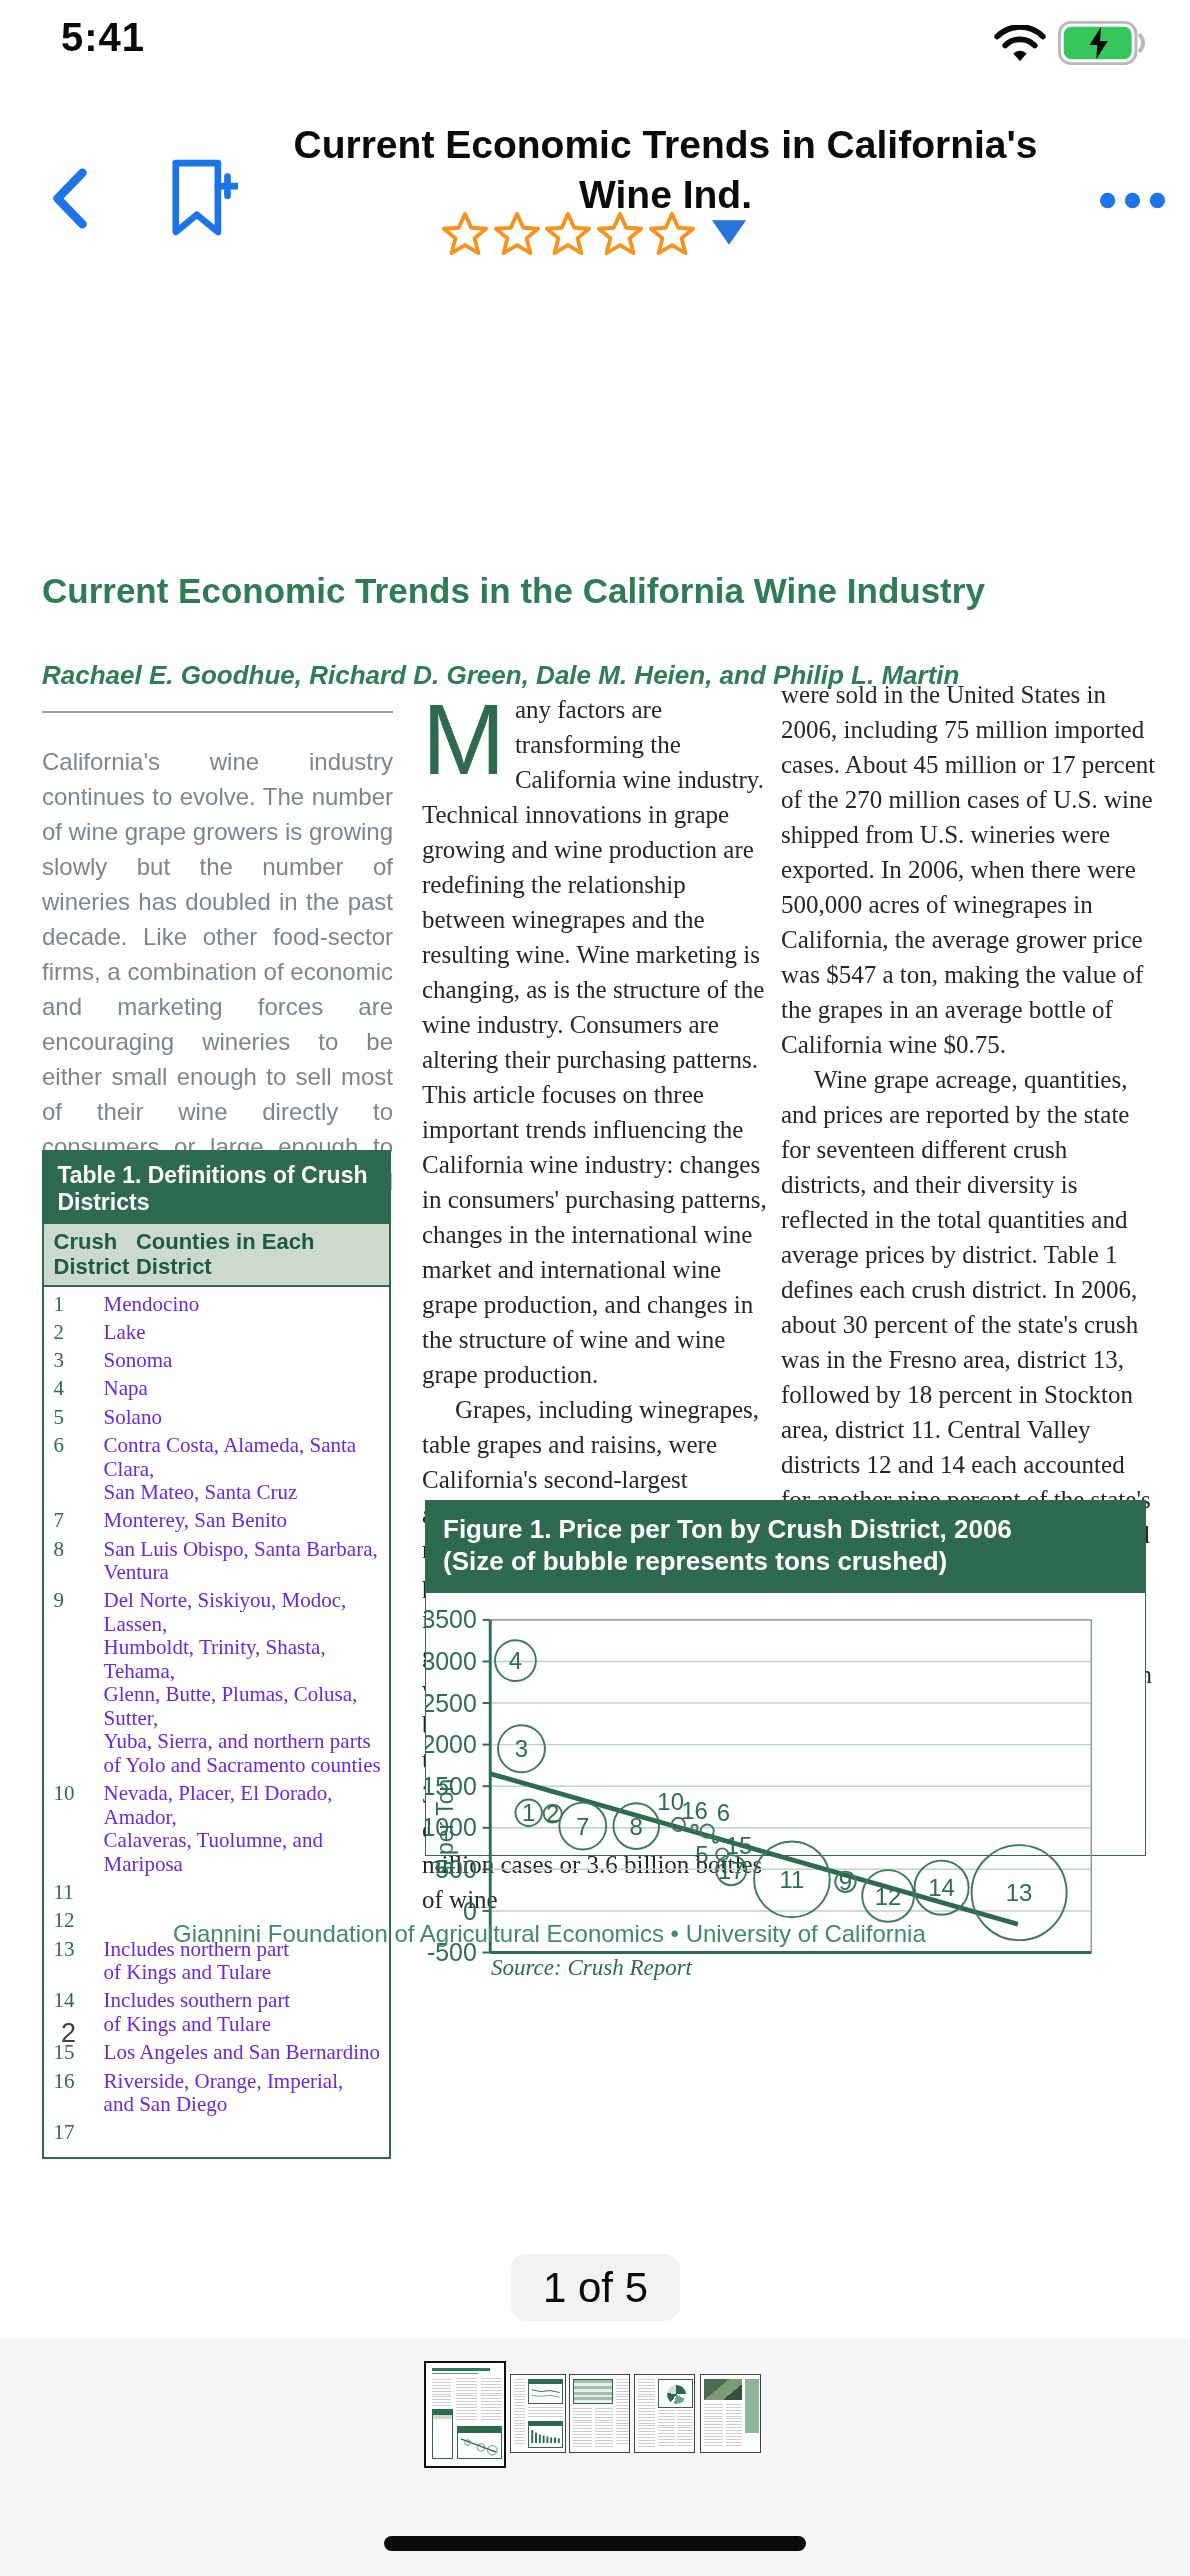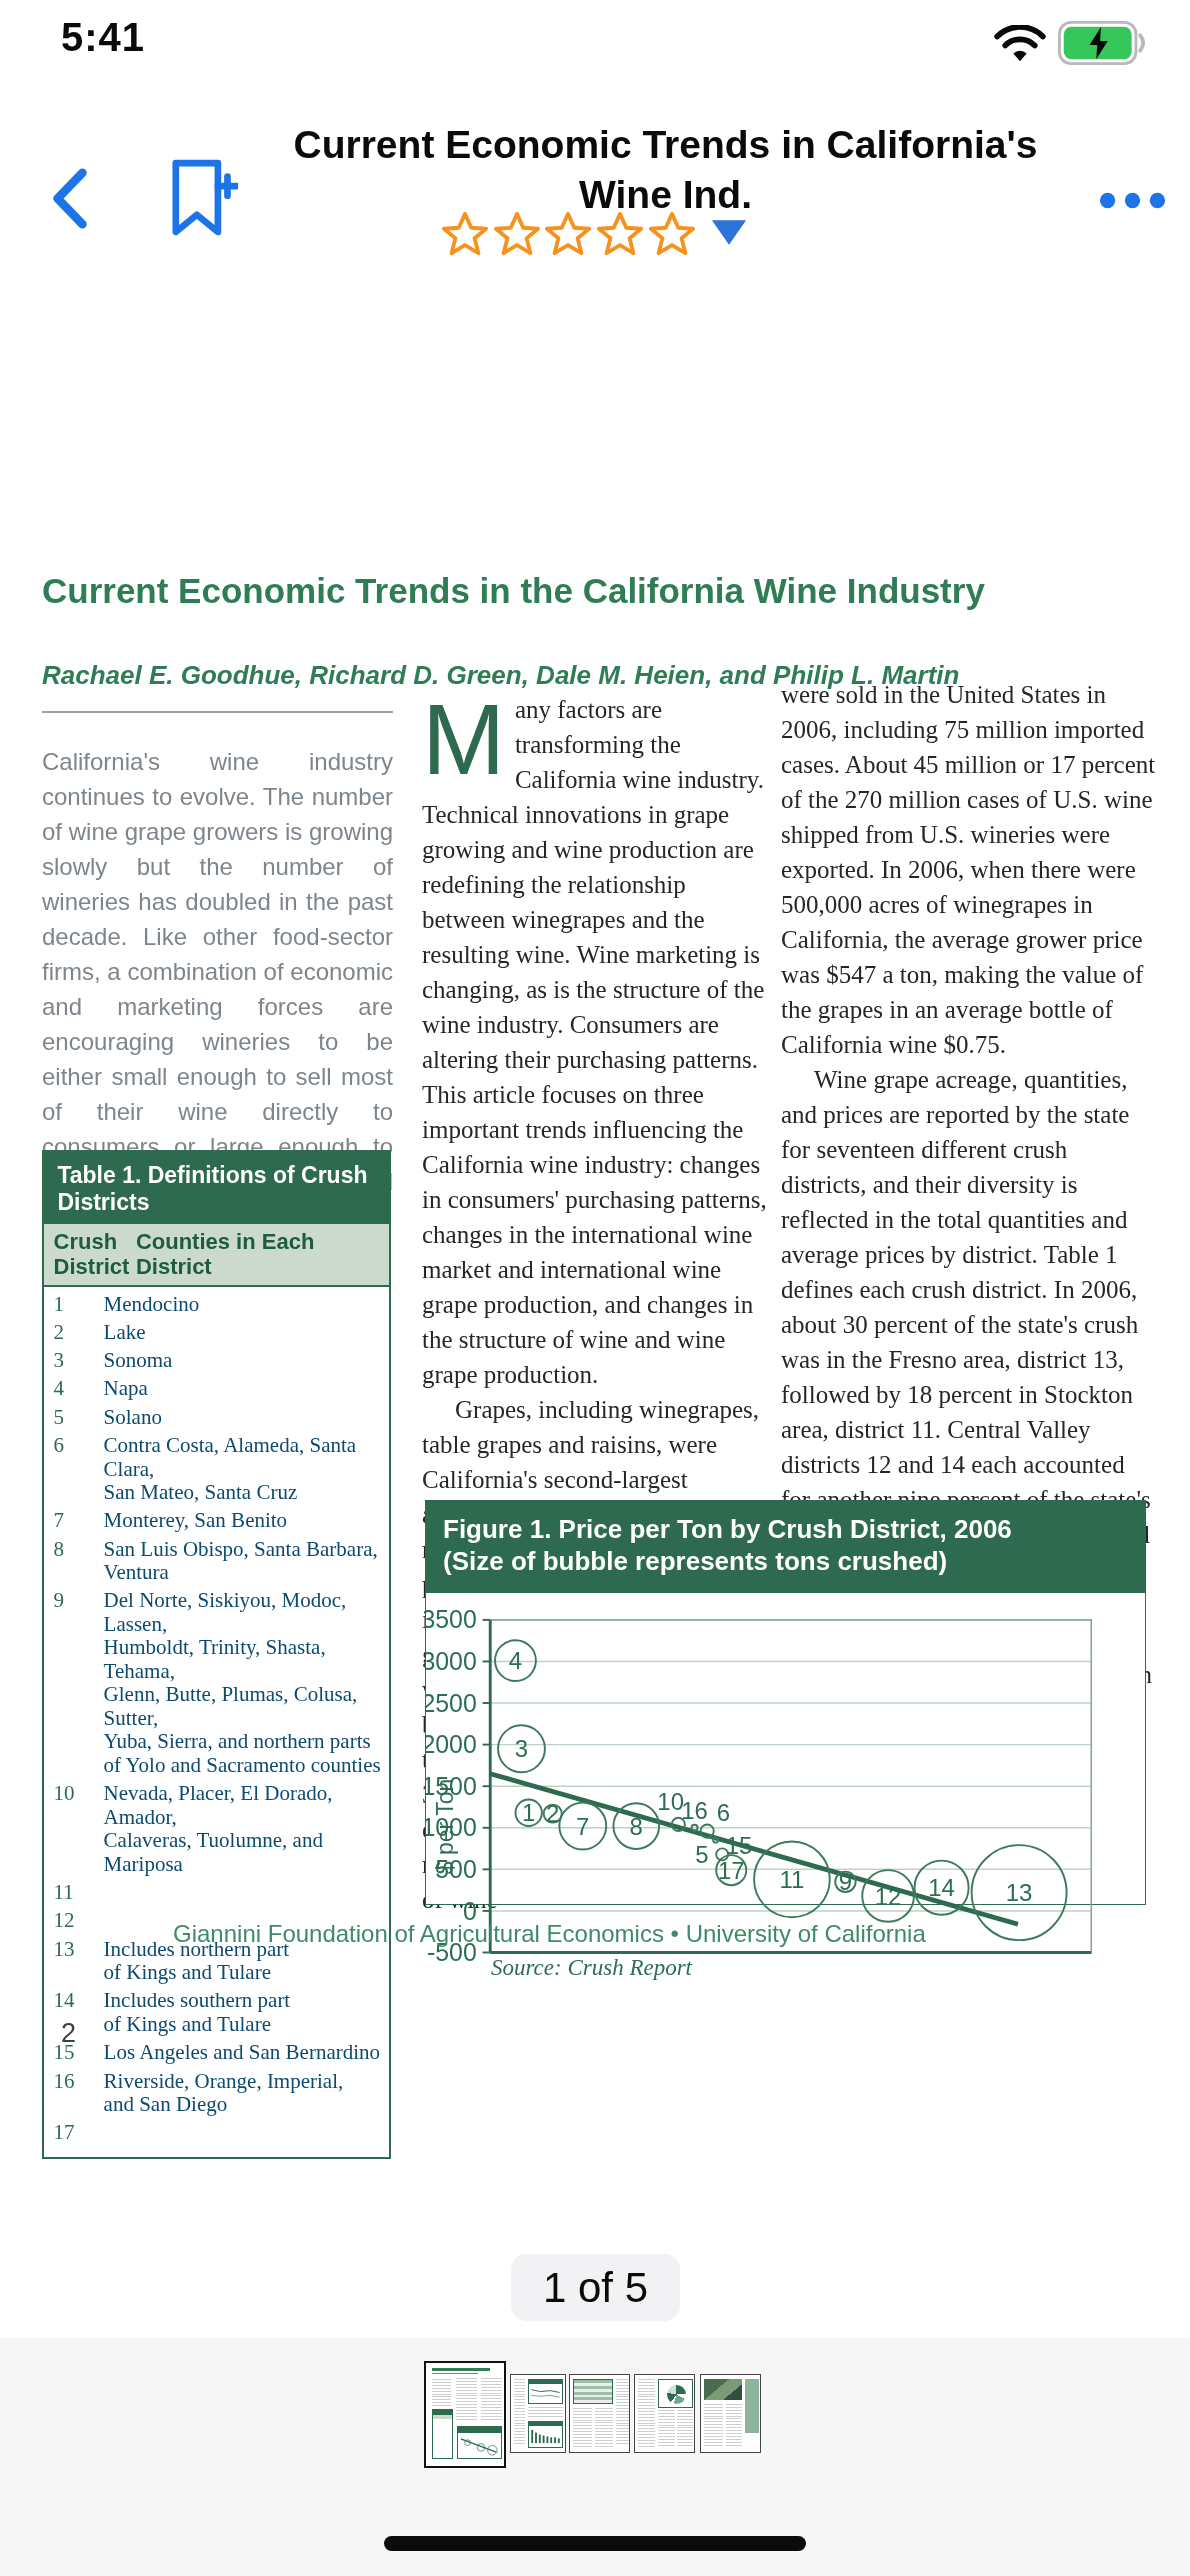--- a/index.html
+++ b/index.html
@@ -32,24 +32,24 @@
   
   .table1 { left:42px; top:1150px; width:349px; border:2.9px solid #2d6a4f; background:#fff; }
   .table1-banner { background:#2d6a4f; color:#ffffff; font-size:23px; font-weight:700; padding:9.6px 11.5px 8.6px 13.4px; }
   .table1-subhead { background:#ccd9cd; color:#1d5c41; font-size:22px; font-weight:700; display:flex;
                     padding:4.8px 9.6px 5.8px 9.6px; border-bottom:2.9px solid #2d6a4f; }
   .table1-subhead .c1 { width:88px; white-space:pre-line; line-height:25px; }
   .table1-subhead .c2 { line-height:25px; align-self:flex-end; }
   .table1-rows { padding:5.8px 7.7px 7.7px 9.6px; }
   .t1row { display:flex; margin-bottom:4.8px; }
   .t1row .num { width:50px; flex:none; color:#2d6a52; font-family:"Liberation Serif", serif; font-size:21px; line-height:23.5px; }
-  .t1row .cty { color:#0c4a6e; font-family:"Liberation Serif", serif; font-size:21px; line-height:23.5px; white-space:pre-line; }
-
-  
-  .figure-box { left:425px; top:1500px; width:721px; height:405px; border:1.9px solid #2d6a4f; background:#fff; }
+  .t1row .cty { color:#6d28d9; font-family:"Liberation Serif", serif; font-size:21px; line-height:23.5px; white-space:pre-line; }
+
+  
+  .figure-box { left:425px; top:1500px; width:721px; height:356px; border:1.9px solid #2d6a4f; background:#fff; }
   .figure-banner { background:#2d6a4f; color:#ffffff; font-size:26px; line-height:32px; font-weight:700;
                    padding:11.5px 9.6px 11.5px 17px; white-space:pre-line; height:92px; }
   .figure-chart { position:relative; width:100%; height:395px; }
   .y-axis-label { position:absolute; left:-57px; top:220px; width:153px; text-align:center;
                   transform:rotate(-90deg); font-size:23px; color:#2c6e52; }
   .chart-source { position:absolute; left:65px; top:362px; font-family:"Liberation Serif", serif;
                   font-style:italic; font-size:23px; color:#2c6e52; }
 
   
   .footer-page-num { left:61px; top:2018px; font-size:27px; color:#3d4043; }

